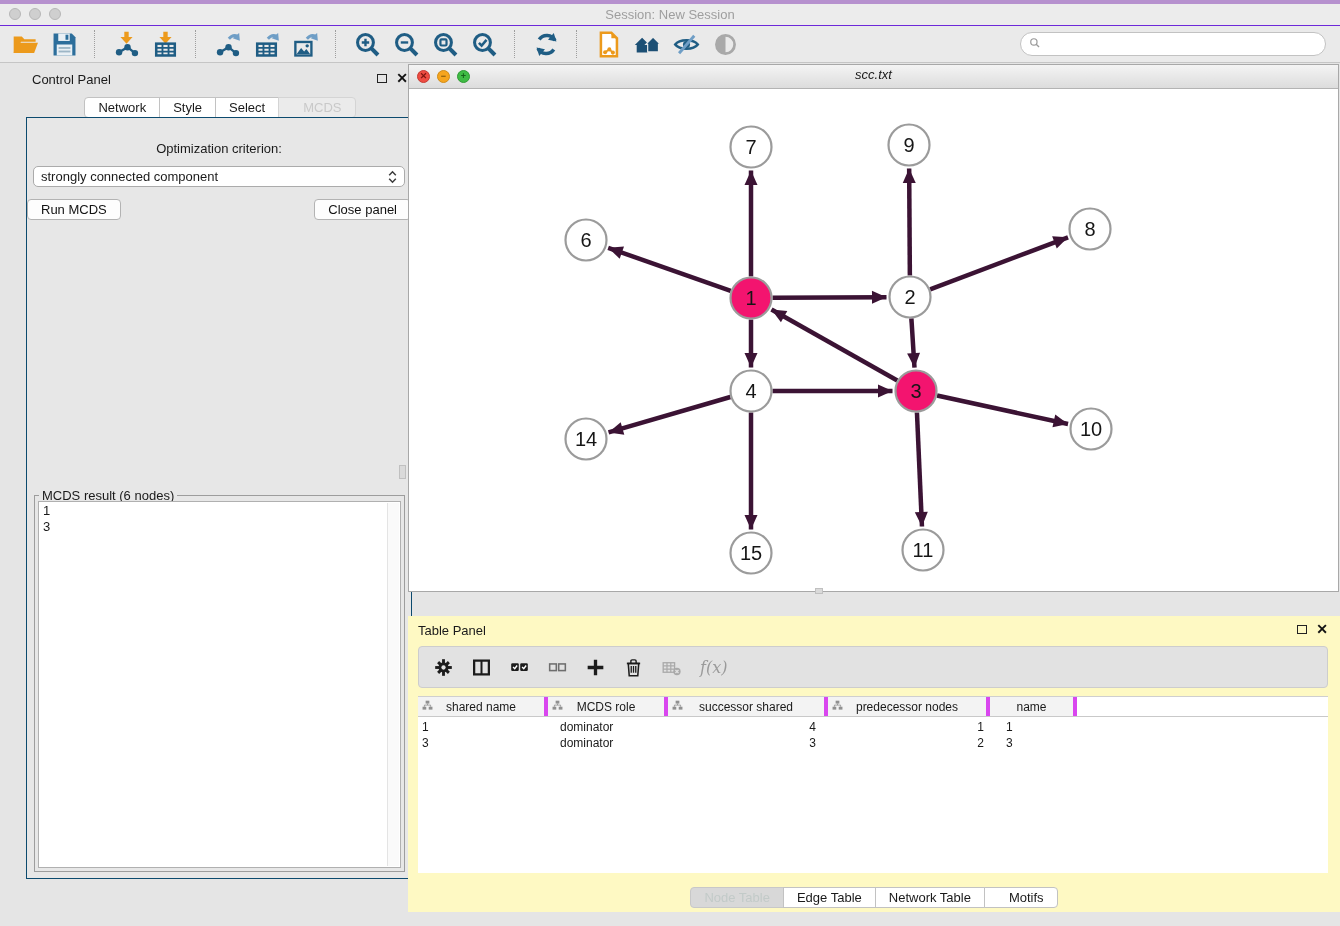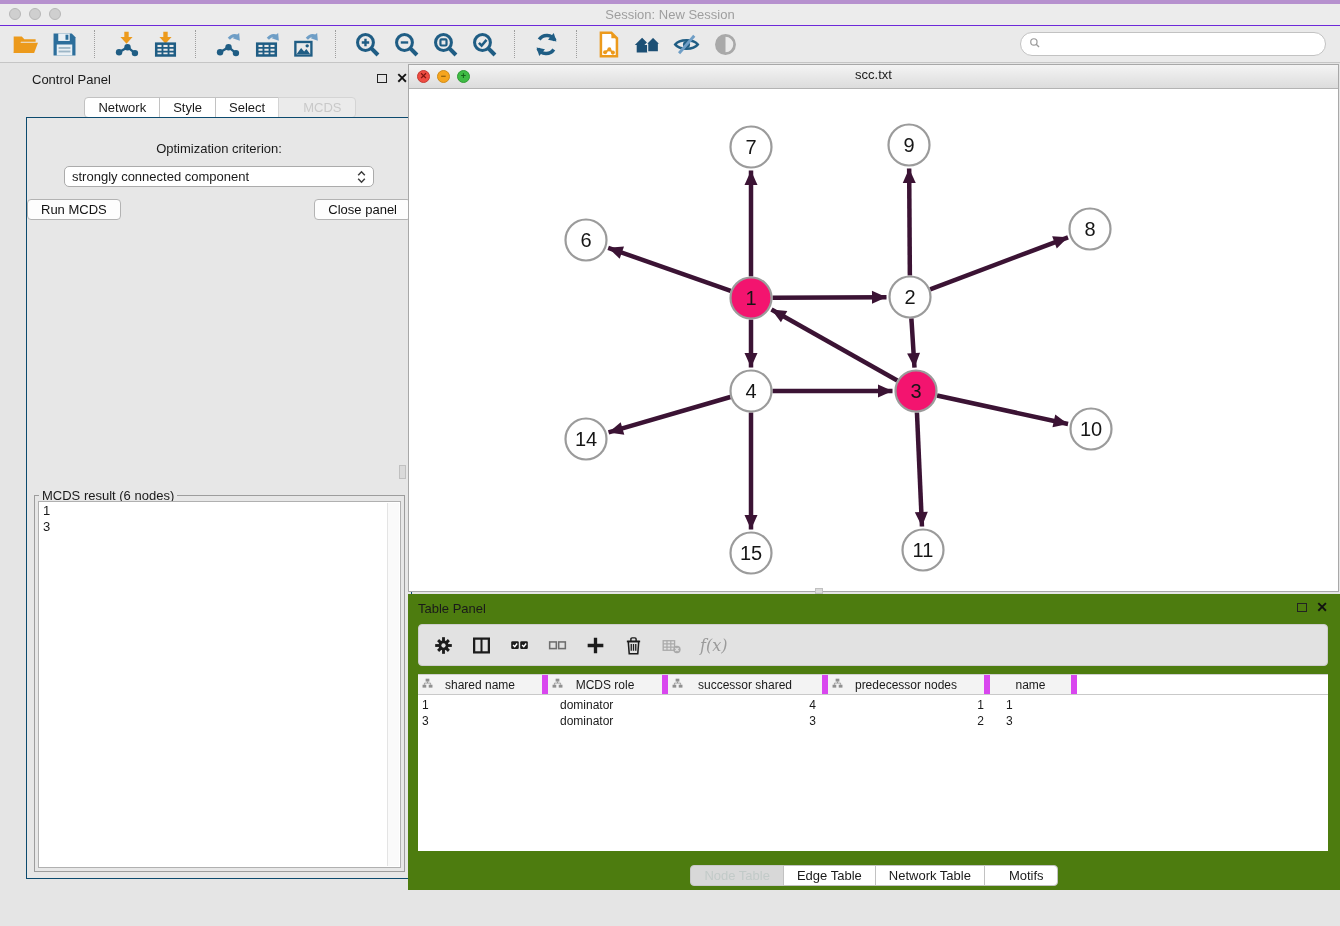--- a/index.html
+++ b/index.html
@@ -35,21 +35,21 @@
   .tabs-row{display:flex;justify-content:center;}
   .cp-tabs{position:absolute;left:0;right:0;top:33px;}
   .tab{height:19px;display:flex;align-items:center;padding:0 13px;background:#fff;border:1px solid #c2c2c2;
        margin-left:-1px;font-size:13px;cursor:default;}
   .tab:first-child{border-radius:4px 0 0 4px;margin-left:0;}
   .tab:last-child{border-radius:0 4px 4px 0;padding-left:24px;}
   .tab.active{background:#ebebeb;color:#c9c9c9;border-color:#d4d4d4;}
   .cp-box{position:absolute;left:6px;top:53px;width:386px;height:762px;background:#e7e7e7;
           border:1px solid #0c4a6e;box-sizing:border-box;}
   .opt-label{text-align:center;margin-top:23px;}
-  .dropdown{width:310px;height:21px;margin:10px auto 0;background:#fff;border:1px solid #ababab;border-radius:5px;
+  .dropdown{width:372px;height:21px;margin:10px auto 0;background:#fff;border:1px solid #ababab;border-radius:5px;
             display:flex;align-items:center;padding:0 7px;box-sizing:border-box;}
   .dropdown .chev{margin-left:auto;display:flex;}
   .btn-row{display:flex;justify-content:space-between;gap:14px;margin-top:12px;}
   .push-btn{height:21px;padding:0 13px;background:#fdfdfd;border:1px solid #b3b3b3;border-radius:4px;
             font:13px "Liberation Sans",sans-serif;color:#111;}
   .result-fieldset{position:absolute;left:7px;top:377px;width:369px;height:375px;border:1px solid #9d9d9d;}
   .result-legend{position:absolute;top:-8px;left:4px;background:#e7e7e7;padding:0 3px;}
   .result-area{position:absolute;left:3px;top:5px;right:3px;bottom:3px;background:#fff;border:1px solid #b0b0b0;
                font-size:13px;line-height:16px;padding:1px 4px;box-sizing:border-box;}
   .result-scroll{position:absolute;top:1px;right:1px;bottom:1px;width:11px;background:#fafafa;border-left:1px solid #e4e4e4;}
@@ -57,40 +57,40 @@
   
   .net-window{position:absolute;left:408px;top:64px;width:931px;height:528px;border:1px solid #a8a8a8;
               background:#fff;box-sizing:border-box;}
   .nw-titlebar{position:relative;height:23px;background:linear-gradient(#f4f4f4,#dcdcdc);border-bottom:1px solid #b3b3b3;}
   .nw-lights{position:absolute;left:8px;top:5px;display:flex;gap:7px;}
   .mac-light{width:13px;height:13px;border-radius:50%;box-sizing:border-box;display:flex;align-items:center;
              justify-content:center;font-size:9px;font-weight:bold;line-height:1;}
   .mac-red{background:#ee4c42;border:1px solid #c63a32;color:#7e150f;}
   .mac-yellow{background:#f6a51e;border:1px solid #d18c17;color:#7c5408;}
   .mac-green{background:#3fbb44;border:1px solid #2f9b34;color:#156319;}
-  .nw-title{position:absolute;left:0;right:0;top:2px;text-align:center;color:#1a1a1a;}
+  .nw-title{position:absolute;left:0;right:0;top:2px;text-align:center;color:#1a1a1a;font-style:italic;}
   .nw-canvas{position:absolute;left:0;top:24px;right:0;bottom:0;background:#fff;}
   .split-h{position:absolute;left:815px;top:588px;width:8px;height:6px;background:#dadada;border:1px solid #c0c0c0;box-sizing:border-box;}
   .split-v{position:absolute;left:399px;top:465px;width:7px;height:14px;background:#dadada;border:1px solid #c0c0c0;box-sizing:border-box;}
 
   
-  .table-panel{position:absolute;left:408px;top:594px;width:932px;height:296px;background:#4d7c0f;}
+  .table-panel{position:absolute;left:408px;top:616px;width:932px;height:296px;background:#fef9c3;}
   .tp-title{position:absolute;left:10px;top:7px;}
   .tp-float{right:33px;top:9px;}
   .tp-close{right:12px;top:7px;}
   .tp-toolbar{position:absolute;left:10px;top:30px;width:910px;height:42px;background:#e2e2e2;border:1px solid #cdcdcd;
               border-radius:4px;display:flex;align-items:center;gap:19px;padding:0 15px;box-sizing:border-box;}
   .tp-btn{display:flex;align-items:center;justify-content:center;color:#1c1c1c;cursor:default;}
   .tp-btn svg{width:19px;height:19px;}
   .tp-btn.disabled{color:#a9a9a9;}
   .fx-text{font-family:"DejaVu Serif",serif;font-style:italic;font-size:16px;color:#9a9a9a;}
   .tp-table{position:absolute;left:10px;top:80px;width:910px;height:176px;background:#fff;border-top:1px solid #cfcfcf;}
   .thead{display:flex;height:19px;background:#f3f3f3;border-bottom:1px solid #c9c9c9;}
   .th{position:relative;display:flex;align-items:center;justify-content:center;font-size:12px;
-      border-right:6px solid #d946ef;box-sizing:border-box;background:#f3f3f3;}
+      border-right:4px solid #d946ef;box-sizing:border-box;background:#f3f3f3;}
   .th .tree{position:absolute;left:4px;top:3px;display:flex;}
   .th-filler{flex:1;background:#fff;}
   .tbody{padding-top:2px;}
   .tr{display:flex;height:16px;}
   .td{font-size:12px;line-height:16px;box-sizing:border-box;white-space:nowrap;overflow:hidden;}
   .tp-tabs{position:absolute;left:0;right:0;top:271px;}
   .tp-tabs .tab.active{background:#d8d8d8;color:#c2cac8;border-color:#c8c8c8;}
 
   
   .statusbar{position:absolute;left:0;top:890px;width:100%;height:36px;background:#e6e6e6;border-top:1px solid #c3c3c3;box-sizing:border-box;}

